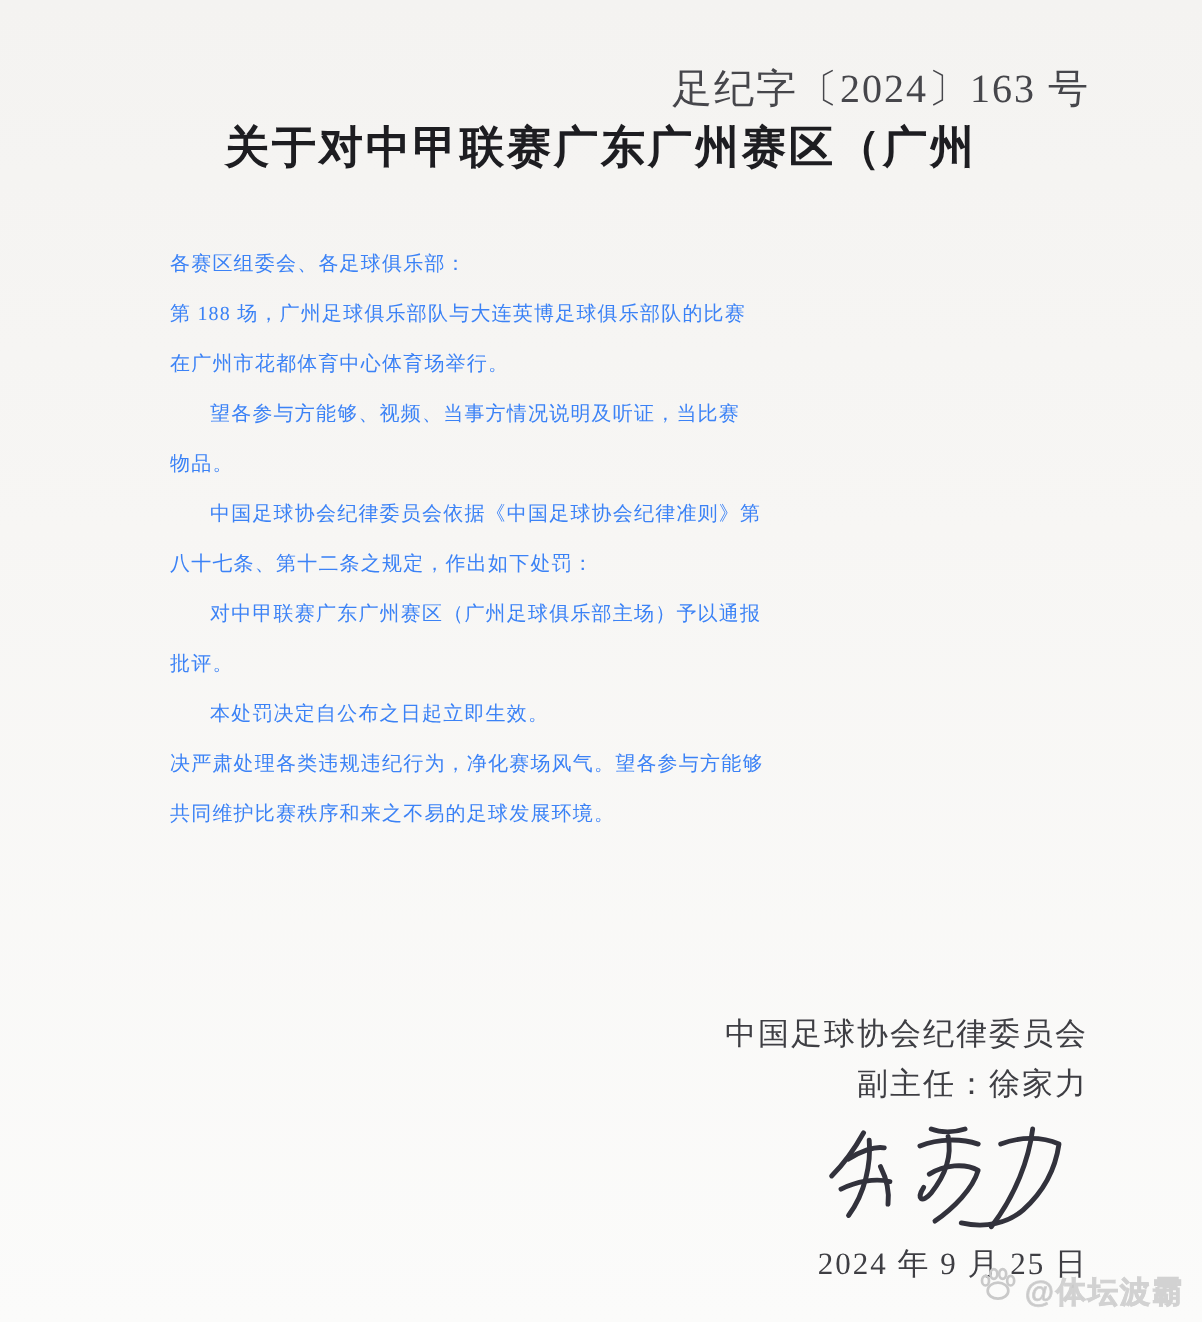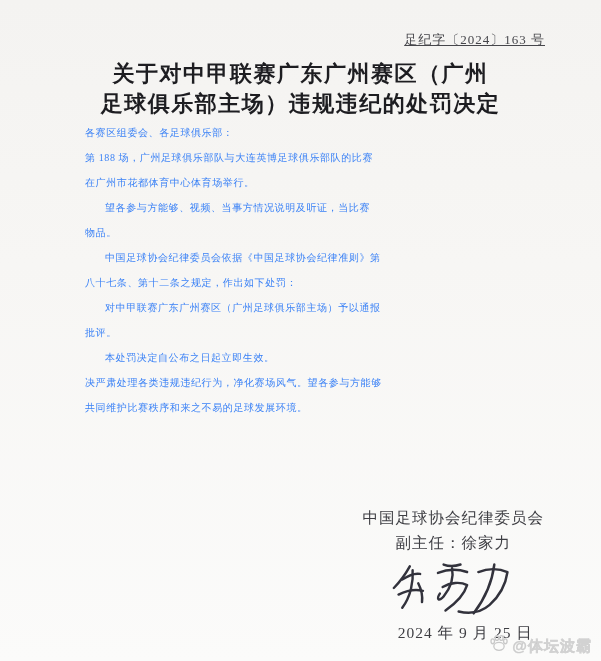--- a/index.html
+++ b/index.html
@@ -8,25 +8,24 @@
     position: relative;
     width: 601px; height: 661px;
     background: linear-gradient(180deg, #f4f3f1 0%, #f7f6f4 40%, #fbfbfa 100%);
     font-family: "Liberation Serif", "DejaVu Serif", serif;
     color: #3e3e43;
     overflow: hidden;
   }
   .doc-number {
     position: absolute;
     top: 31px; right: 56px;
-    font-size: 13px;
+    font-size: 20px;
     letter-spacing: 1px;
     color: #46464b;
     white-space: nowrap;
-    text-decoration: underline;
   }
   .title {
     position: absolute;
     top: 59px; left: 0; right: 0;
     text-align: center;
     font-size: 22px;
     font-weight: bold;
     line-height: 30px;
     letter-spacing: 1.5px;
     color: #1d1d21;
@@ -41,21 +40,21 @@
     letter-spacing: 0.6px;
     color: #3b82f6;
   }
   .body-text .line { white-space: nowrap; height: 25px; }
   .body-text .indent { padding-left: 2em; }
   .signature-block {
     position: absolute;
     top: 505px; right: 57px;
     display: flex;
     flex-direction: column;
-    align-items: center;
+    align-items: flex-end;
     font-size: 15.5px;
     line-height: 25px;
     letter-spacing: 1px;
     color: #3e3e43;
   }
   .sig-org, .sig-signer { white-space: nowrap; }
   .handwriting {
     margin: 2px 0 0 0;
     width: 138px; height: 62px;
   }
@@ -87,21 +86,20 @@
     stroke-width: 1.6;
   }
 </style>
 </head>
 <body>
 
 <div class="doc-number">足纪字〔2024〕163 号</div>
 
 <div class="title">
   <div class="t-line">关于对中甲联赛广东广州赛区（广州</div>
-  <div class="t-line">足球俱乐部主场）违规违纪的处罚决定</div>
 </div>
 
 <div class="body-text">
   <div class="line">各赛区组委会、各足球俱乐部：</div>
   <div class="line">第 188 场，广州足球俱乐部队与大连英博足球俱乐部队的比赛</div>
   <div class="line">在广州市花都体育中心体育场举行。</div>
   <div class="line indent">望各参与方能够、视频、当事方情况说明及听证，当比赛</div>
   <div class="line">物品。</div>
   <div class="line indent">中国足球协会纪律委员会依据《中国足球协会纪律准则》第</div>
   <div class="line">八十七条、第十二条之规定，作出如下处罚：</div>

